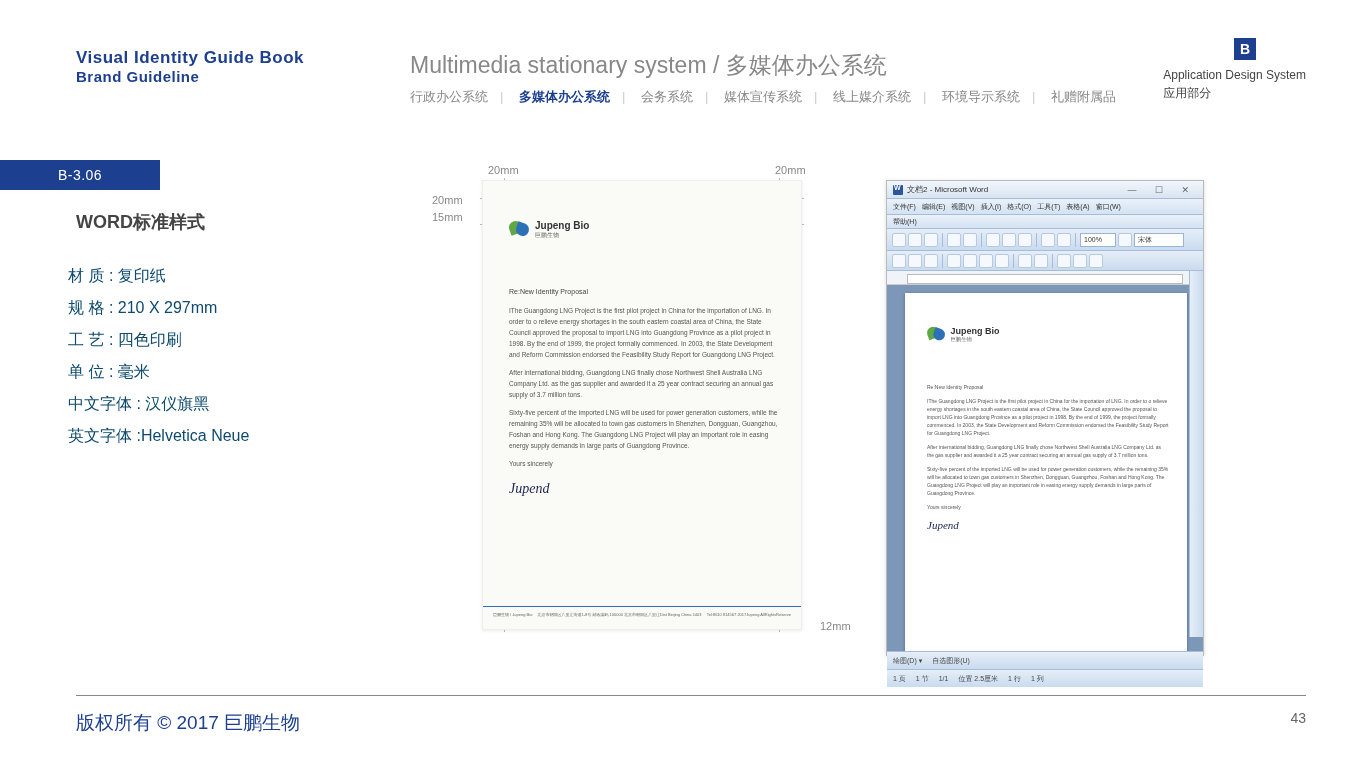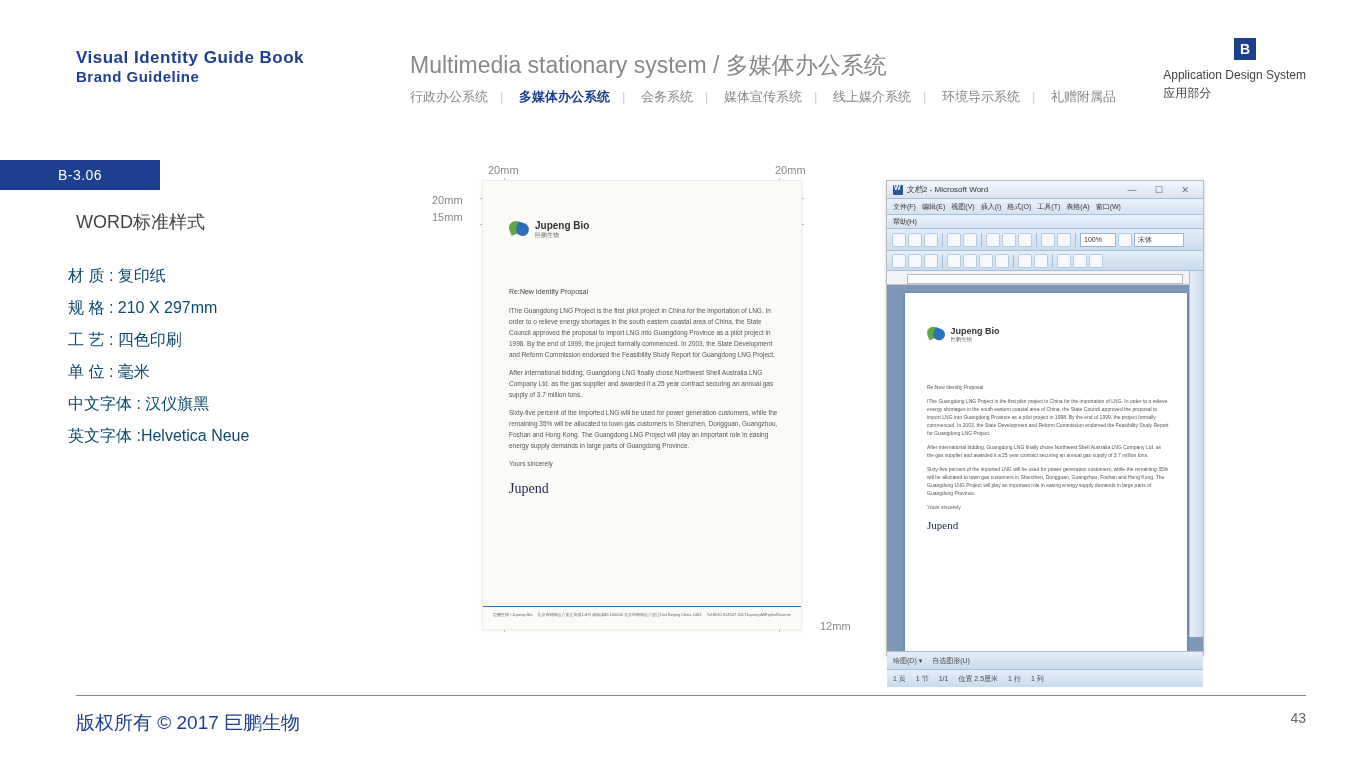--- a/index.html
+++ b/index.html
@@ -8,21 +8,21 @@
 .vi-title{color:#1d3f8f;font-size:17px;font-weight:700;letter-spacing:0.5px}
 .brand-line{color:#1d3f8f;font-size:15px;font-weight:600;letter-spacing:0.5px}
 .system-title{position:absolute;left:410px;top:50px;font-size:23px;color:#888;font-weight:300}
 .nav{position:absolute;left:410px;top:88px;font-size:13px;color:#888}
 .nav span{display:inline-block}
 .nav .sep{margin:0 12px;color:#ccc}
 .nav .active{color:#1d3f8f;font-weight:700}
 .badge-b{position:absolute;right:110px;top:38px;width:22px;height:22px;background:#1d3f8f;color:#fff;text-align:center;line-height:22px;font-size:14px;font-weight:600}
 .app-system{position:absolute;right:60px;top:66px;font-size:12px;color:#444;text-align:left;line-height:1.5}
 .section-badge{position:absolute;left:0;top:160px;background:#1d3f8f;color:#fff;width:160px;height:30px;text-align:center;line-height:30px;font-size:14px;letter-spacing:0.5px}
-.section-title{position:absolute;left:76px;top:210px;font-size:18px;color:#444;font-weight:400}
+.section-title{position:absolute;left:76px;top:210px;font-size:18px;color:#444;font-weight:700}
 .specs{position:absolute;left:68px;top:260px;font-size:16px;color:#0c4a6e;line-height:2}
 .margin-label{position:absolute;font-size:11px;color:#888}
 .m-top-left{left:488px;top:164px}
 .m-top-right{left:775px;top:164px}
 .m-left-1{left:432px;top:194px}
 .m-left-2{left:432px;top:211px}
 .m-bottom{left:820px;top:620px}
 .doc-preview{position:absolute;left:482px;top:180px;width:320px;height:450px;background:#fafaf6;border:1px solid #eee;box-shadow:0 1px 3px rgba(0,0,0,0.08)}
 .doc-guide-v{position:absolute;top:178px;height:454px;border-left:1px dashed #bbb}
 .gv1{left:504px}.gv2{left:779px}
@@ -30,21 +30,21 @@
 .gh1{top:198px}.gh2{top:224px}
 .doc-logo{position:absolute;left:26px;top:38px;display:flex;align-items:center;gap:6px}
 .logo-mark{width:20px;height:20px;position:relative}
 .logo-mark::before{content:'';position:absolute;width:13px;height:13px;background:#5fa843;border-radius:50% 50% 50% 0;transform:rotate(-20deg);left:0;top:2px}
 .logo-mark::after{content:'';position:absolute;width:13px;height:13px;background:#2c70b8;border-radius:0 50% 50% 50%;transform:rotate(20deg);right:0;top:4px}
 .logo-text{font-size:10px;font-weight:700;color:#333;line-height:1}
 .logo-text .cn{font-size:6px;color:#666;font-weight:400;display:block;margin-top:1px}
 .doc-body{position:absolute;left:26px;top:105px;right:20px;font-size:6.5px;color:#555;line-height:1.7}
 .doc-body p{margin-bottom:7px}
 .doc-subject{font-size:7px;color:#444;margin-bottom:8px}
-.signature{font-family:cursive;font-size:14px;color:#1a2550;margin-top:3px;}
+.signature{font-family:cursive;font-size:14px;color:#1a2550;margin-top:3px;font-style:italic}
 .doc-footer{position:absolute;left:0;right:0;bottom:12px;border-top:1.5px solid #2c70b8;padding:5px 10px 0;display:flex;justify-content:space-between;font-size:4px;color:#666}
 .word-app{position:absolute;left:886px;top:180px;width:318px;height:476px;background:#fff;border:1px solid #bbb;box-shadow:0 1px 4px rgba(0,0,0,0.15)}
 .word-titlebar{height:18px;background:linear-gradient(#f2f6fb,#d8e4f2);border-bottom:1px solid #a6bdd9;display:flex;align-items:center;padding:0 6px;font-size:8px;color:#333}
 .word-titlebar .word-icon{width:10px;height:10px;background:#2b579a;margin-right:4px;display:inline-block;border-radius:1px;position:relative}
 .word-titlebar .word-icon::after{content:'W';color:#fff;font-size:7px;position:absolute;left:1px;top:-1px;font-weight:700}
 .word-titlebar .win-btns{margin-left:auto;font-size:9px;color:#666;letter-spacing:8px}
 .word-menu{height:16px;background:linear-gradient(#eaf1fa,#d4e2f2);border-bottom:1px solid #a6bdd9;font-size:7px;color:#333;padding:0 6px;display:flex;align-items:center;gap:6px}
 .word-toolbar{height:22px;background:linear-gradient(#e6eef8,#c9dbef);border-bottom:1px solid #a6bdd9;display:flex;align-items:center;padding:0 5px;gap:2px}
 .tb-btn{width:14px;height:14px;background:#f5f9fd;border:1px solid #b5c9e0;border-radius:2px}
 .tb-sep{width:1px;height:14px;background:#a6bdd9;margin:0 2px}

